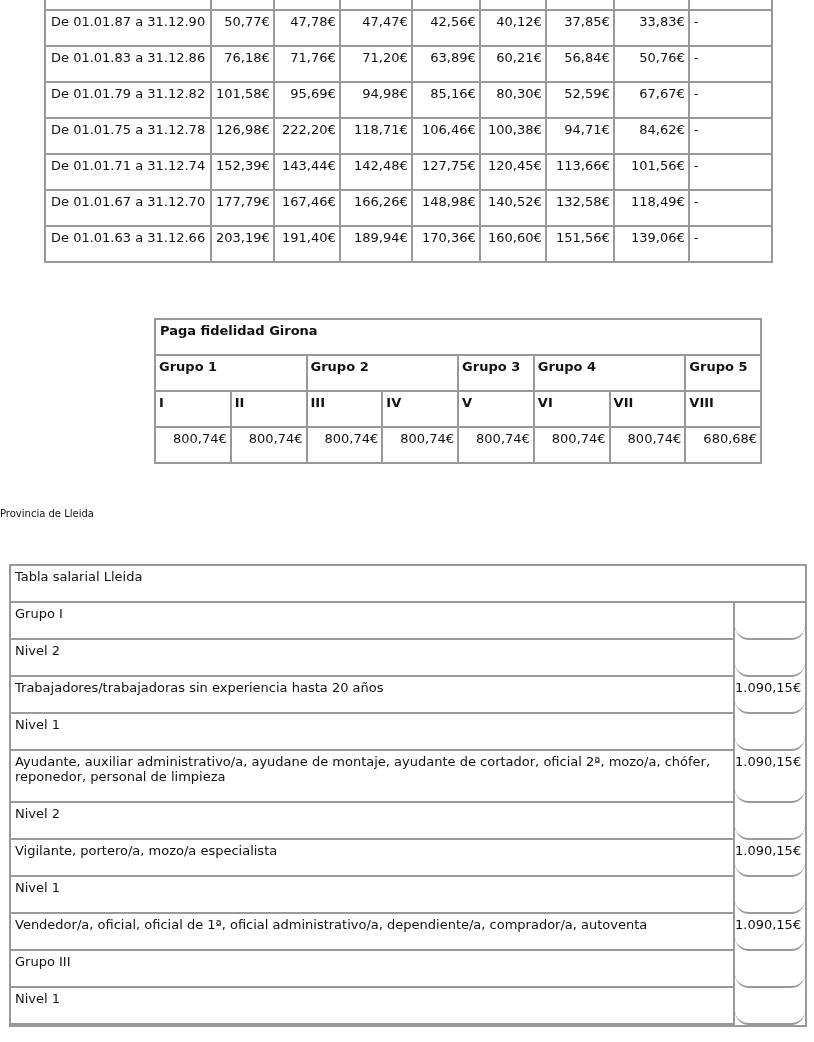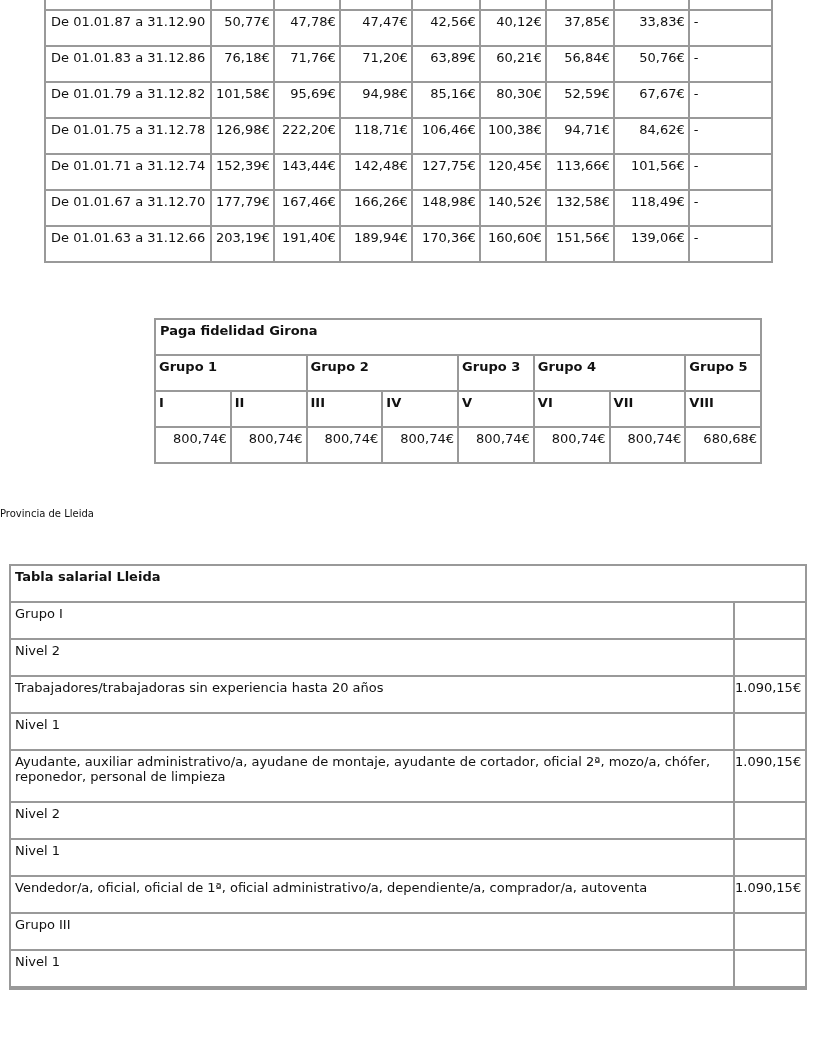--- a/index.html
+++ b/index.html
@@ -89,22 +89,22 @@
   }
   #lleida-table td {
     height: 32px;
     padding: 3px 3px 0 4px;
     border: 0;
     border-bottom: 2px solid #999999;
     text-align: left;
     line-height: 15px;
   }
   #lleida-table td.desc { width: 715px; border-right: 2px solid #999999; }
-  #lleida-table td.amt { white-space: nowrap; padding-left: 0; padding-right: 2px; }
-  #lleida-table td.title { font-weight: bold; }
+  #lleida-table td.amt { white-space: nowrap; padding-left: 0; padding-right: 2px; border-radius: 14px; }
+  #lleida-table td.title { font-weight: normal; }
   #lleida-table tr.tall td { height: 47px; }
 </style>
 </head>
 <body>
 
 <table id="antig-table">
   <colgroup>
     <col style="width:166px">
       <col style="width:62px">
       <col style="width:66px">
@@ -277,20 +277,24 @@
     </tr>
     <tr class="tall">
       <td class="desc">Ayudante, auxiliar administrativo/a, ayudane de montaje, ayudante de cortador, oficial 2ª, mozo/a, chófer, reponedor, personal de limpieza</td>
       <td class="amt">1.090,15€</td>
     </tr>
     <tr>
       <td class="desc">Nivel 2</td>
       <td class="amt"></td>
     </tr>
     <tr>
+      <td class="desc">Vigilante, portero/a, mozo/a especialista</td>
+      <td class="amt">1.090,15€</td>
+    </tr>
+    <tr>
       <td class="desc">Nivel 1</td>
       <td class="amt"></td>
     </tr>
     <tr>
       <td class="desc">Vendedor/a, oficial, oficial de 1ª, oficial administrativo/a, dependiente/a, comprador/a, autoventa</td>
       <td class="amt">1.090,15€</td>
     </tr>
     <tr>
       <td class="desc">Grupo III</td>
       <td class="amt"></td>

